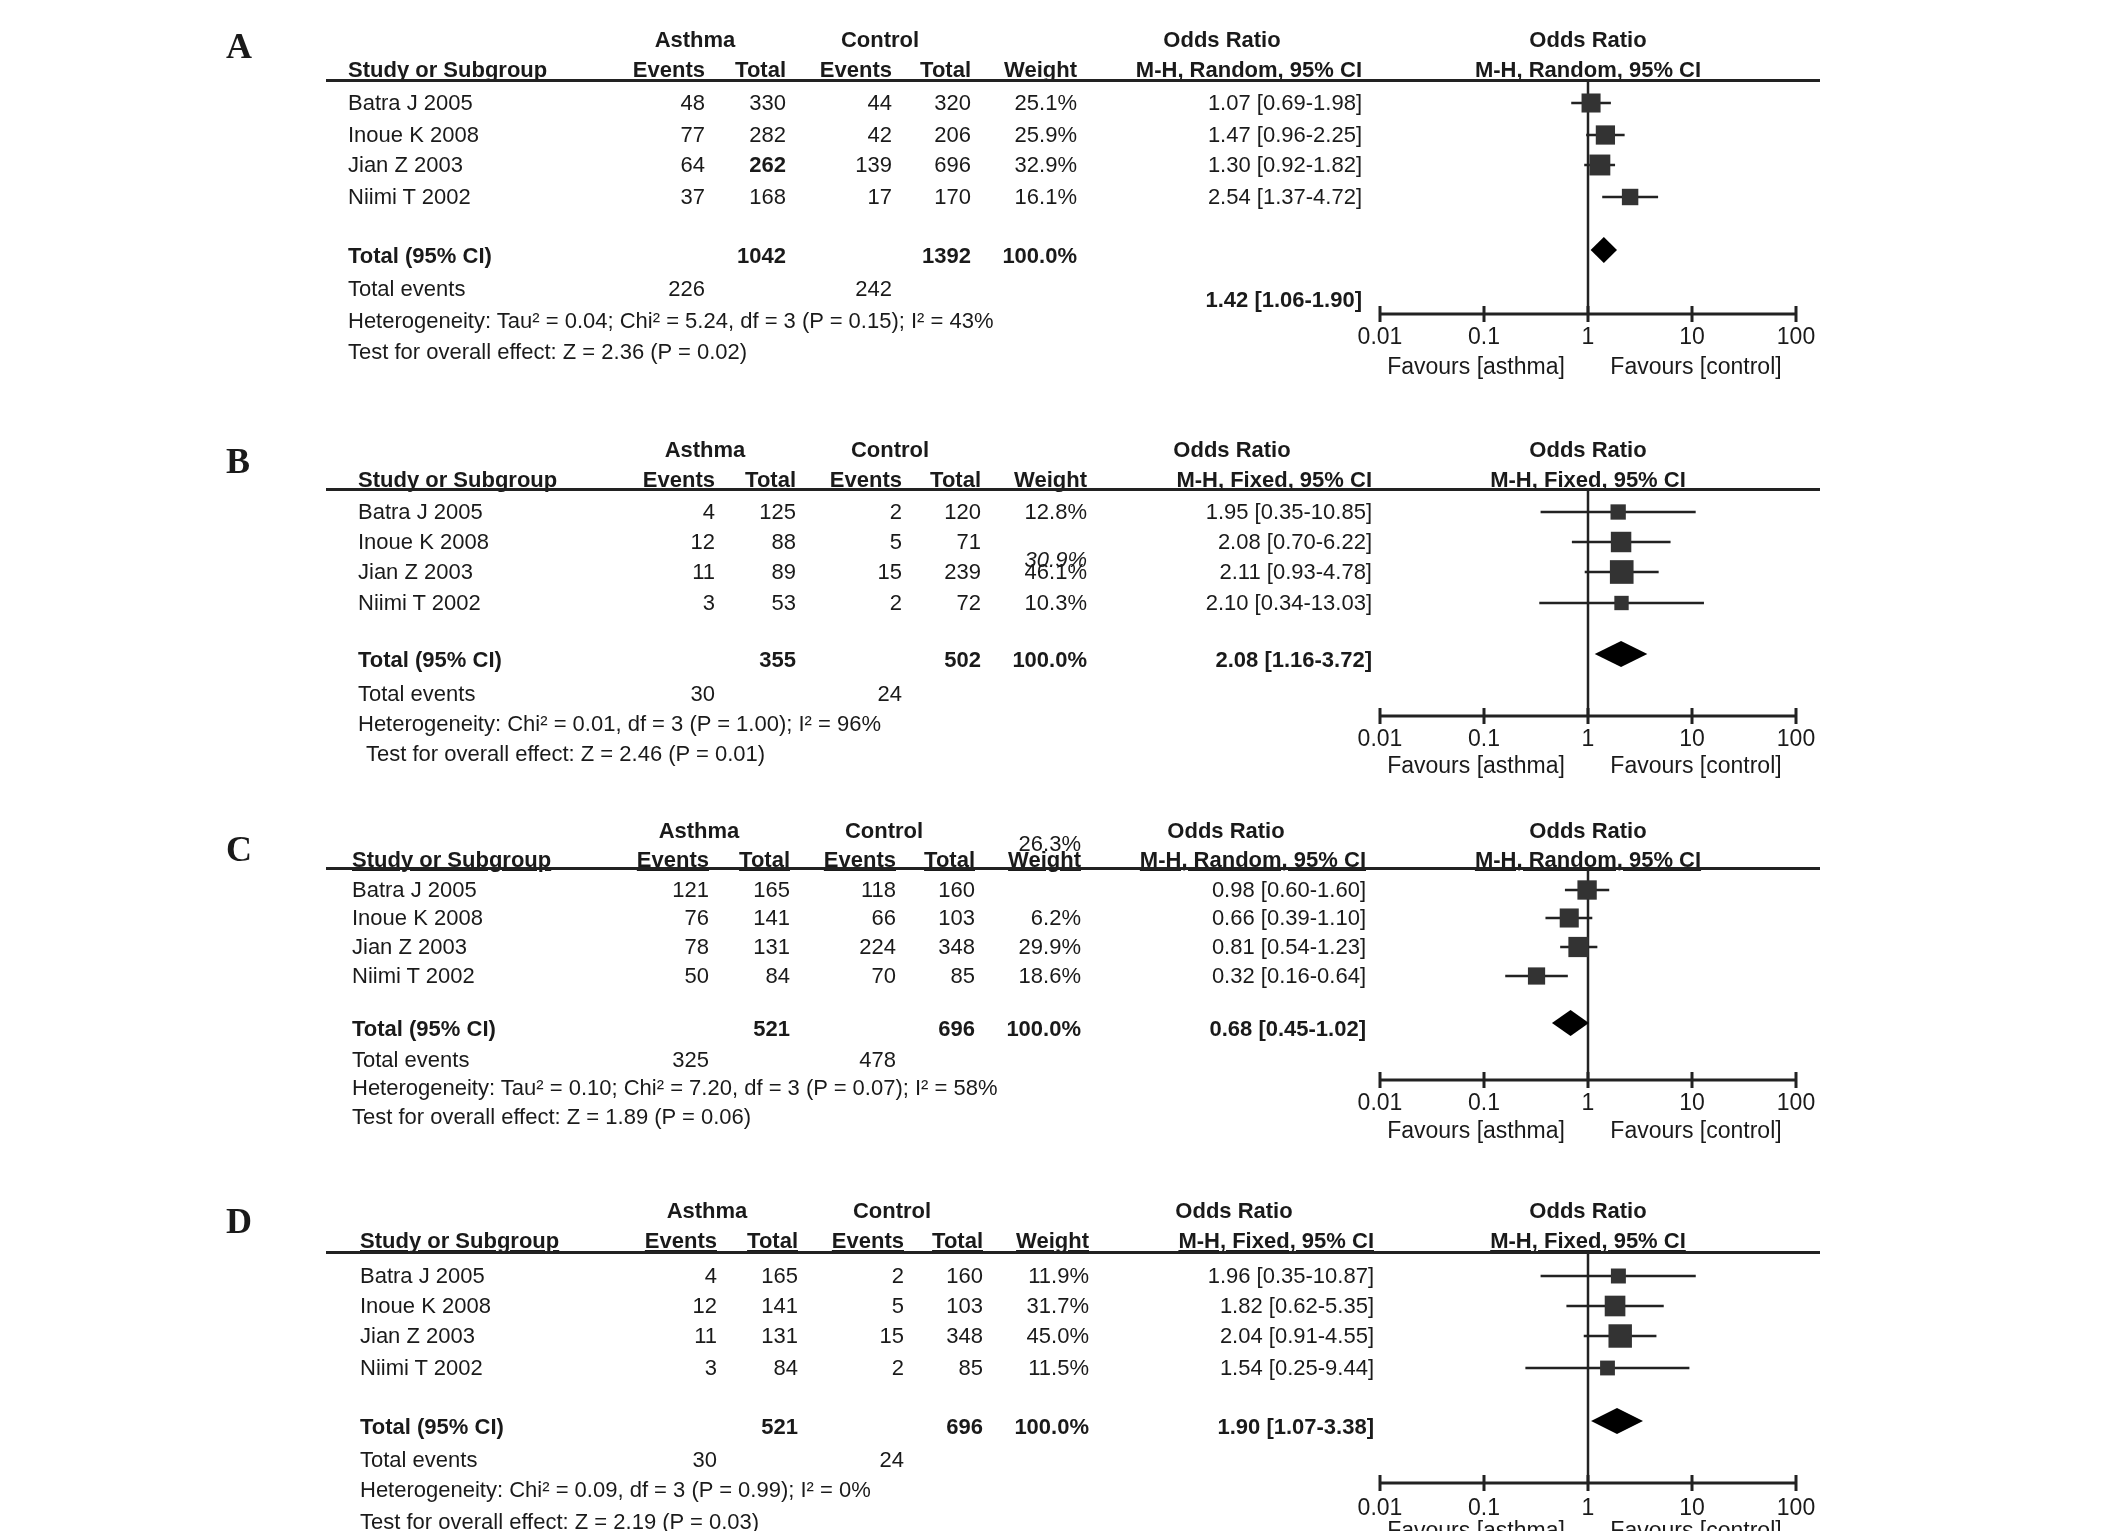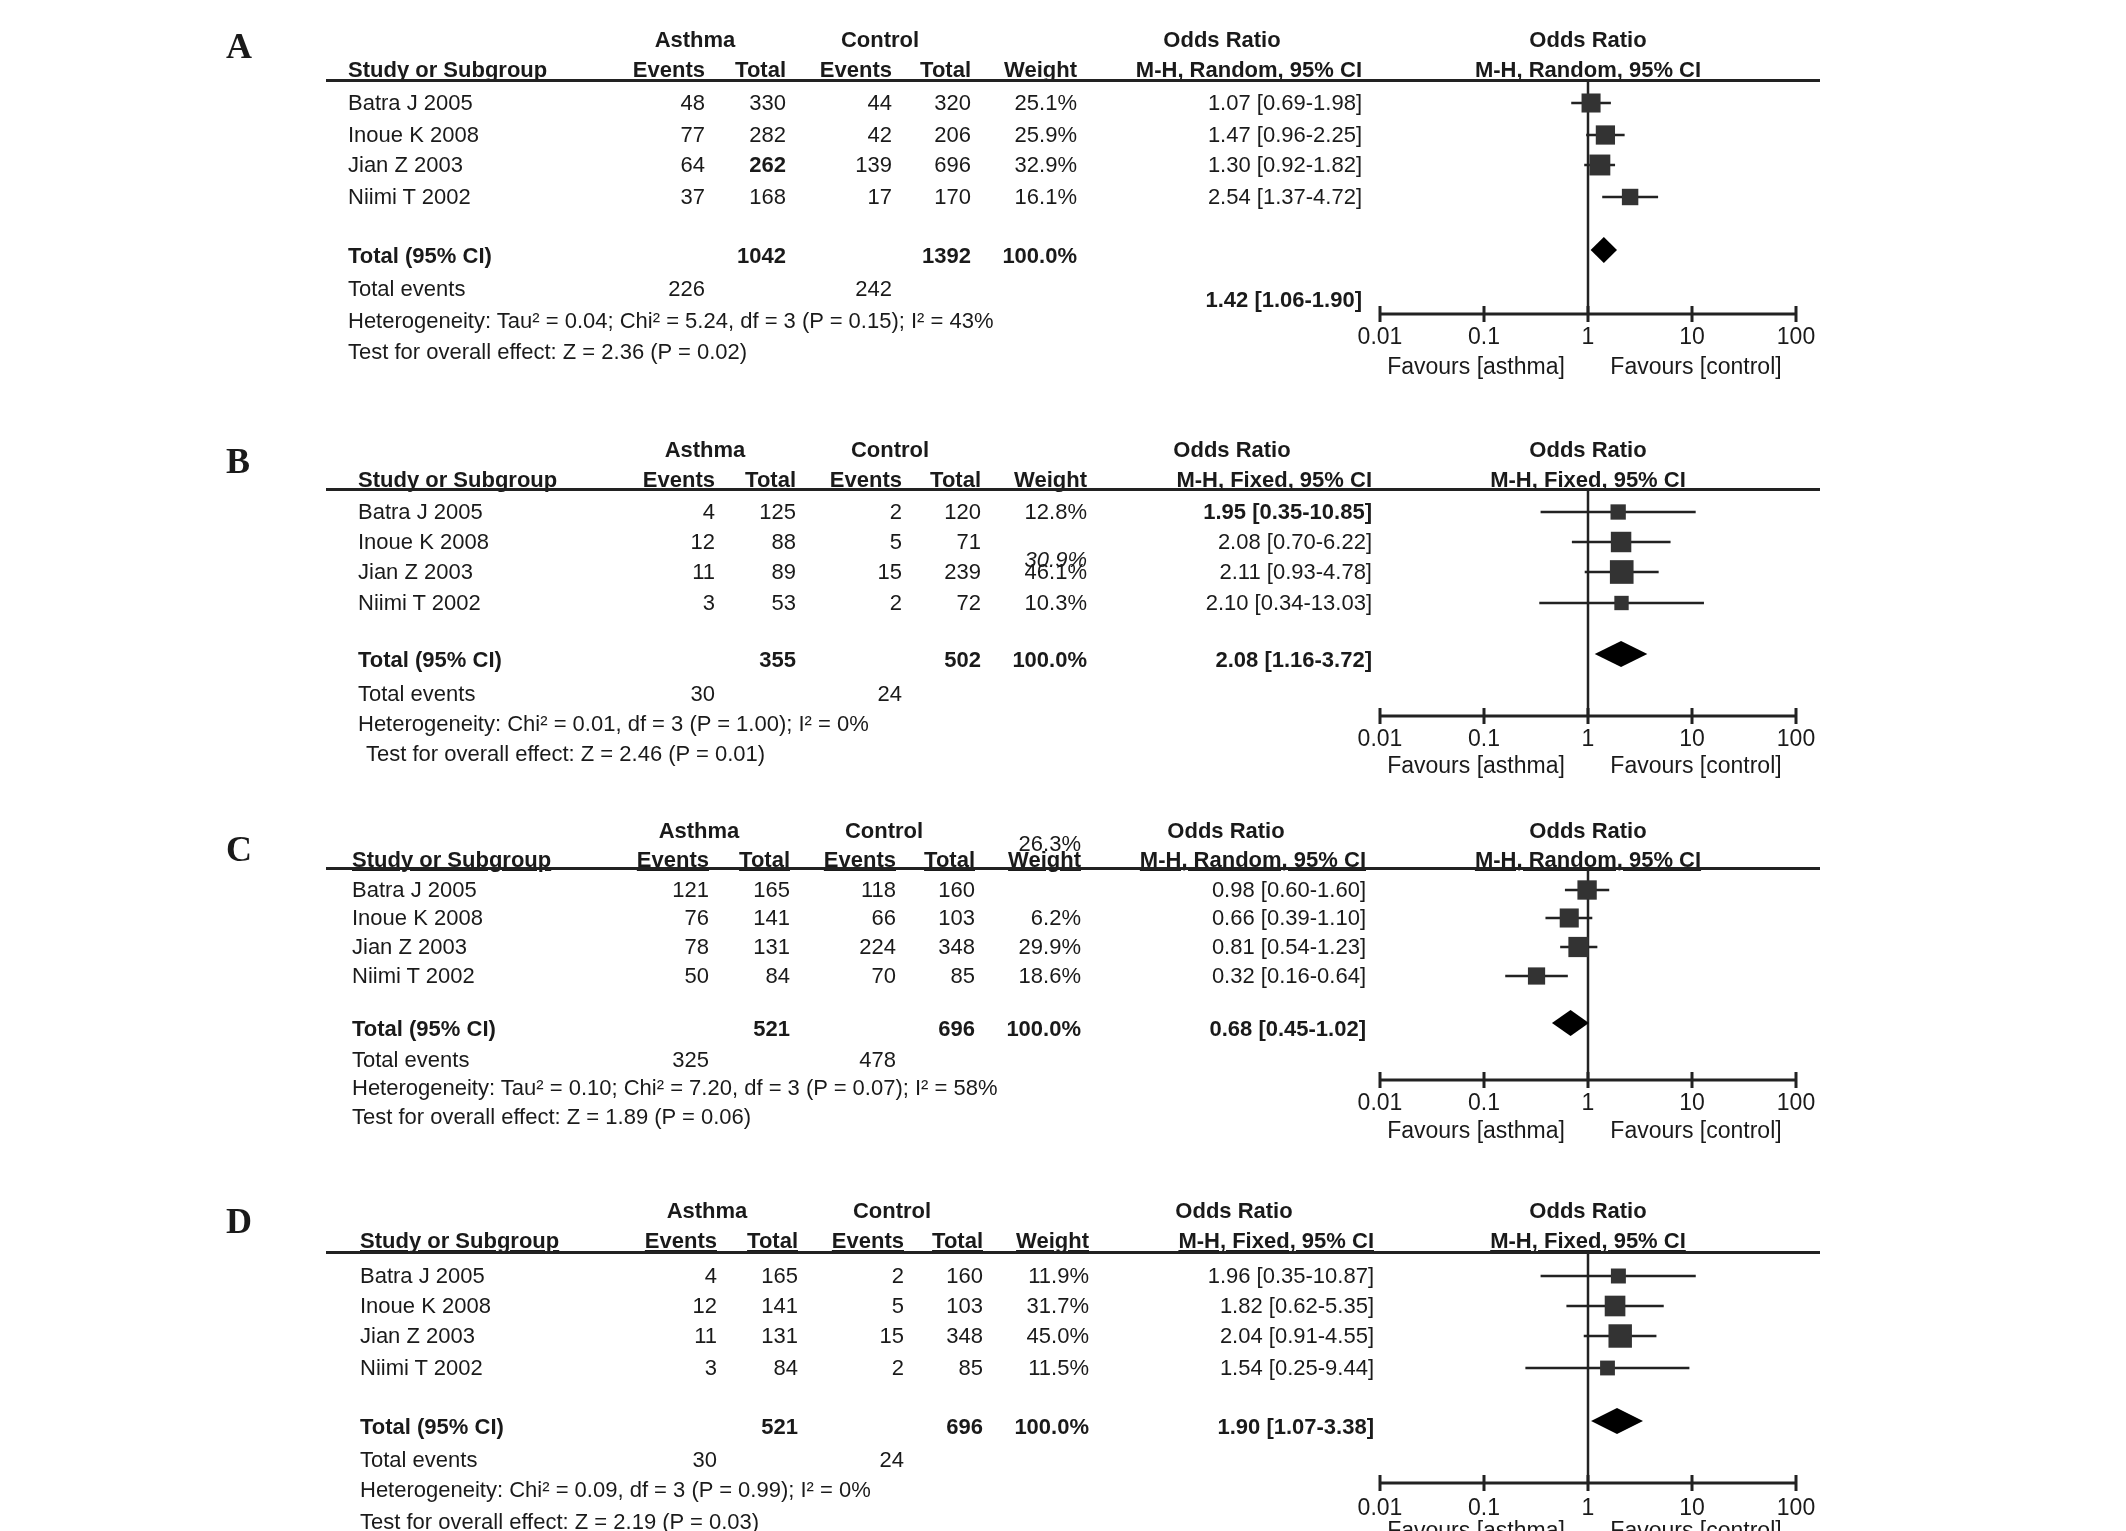--- a/index.html
+++ b/index.html
@@ -111,21 +111,21 @@
       <div class="t b u r" style="top: 480px; right: 1039px;">Weight</div>
       <div class="t b u r" style="top: 480px; right: 754px;">M-H, Fixed, 95% CI</div>
       <div class="t b u c" style="top: 480px; left: 1388px; width: 400px;">M-H, Fixed, 95% CI</div>
       <div class="hline" style="left: 326px; width: 1494px; top: 488px;"></div>
       <div class="t " style="top: 512px; left: 358px;">Batra J 2005</div>
       <div class="t r" style="top: 512px; right: 1411px;">4</div>
       <div class="t r" style="top: 512px; right: 1330px;">125</div>
       <div class="t r" style="top: 512px; right: 1224px;">2</div>
       <div class="t r" style="top: 512px; right: 1145px;">120</div>
       <div class="t r" style="top: 512px; right: 1039px;">12.8%</div>
-      <div class="t r" style="top: 512px; right: 754px; font-weight: bold;">1.95 [0.35-10.85]</div>
+      <div class="t r" style="top: 512px; right: 754px;">1.95 [0.35-10.85]</div>
       <div class="t " style="top: 542px; left: 358px;">Inoue K 2008</div>
       <div class="t r" style="top: 542px; right: 1411px;">12</div>
       <div class="t r" style="top: 542px; right: 1330px; margin-left: 20px;">88</div>
       <div class="t r" style="top: 542px; right: 1224px;">5</div>
       <div class="t r" style="top: 542px; right: 1145px;">71</div>
       <div class="t r" style="top: 560px; right: 1039px; font-style: italic;">30.9%</div>
       <div class="t r" style="top: 542px; right: 754px;">2.08 [0.70-6.22]</div>
       <div class="t " style="top: 572px; left: 358px;">Jian Z 2003</div>
       <div class="t r" style="top: 572px; right: 1411px;">11</div>
       <div class="t r" style="top: 572px; right: 1330px;">89</div>
@@ -141,21 +141,21 @@
       <div class="t r" style="top: 603px; right: 1039px;">10.3%</div>
       <div class="t r" style="top: 603px; right: 754px;">2.10 [0.34-13.03]</div>
       <div class="t b" style="top: 660px; left: 358px;">Total (95% CI)</div>
       <div class="t b r" style="top: 660px; right: 1330px;">355</div>
       <div class="t b r" style="top: 660px; right: 1145px;">502</div>
       <div class="t b r" style="top: 660px; right: 1039px;">100.0%</div>
       <div class="t b r" style="top: 660px; right: 754px;">2.08 [1.16-3.72]</div>
       <div class="t " style="top: 694px; left: 358px;">Total events</div>
       <div class="t r" style="top: 694px; right: 1411px;">30</div>
       <div class="t r" style="top: 694px; right: 1224px;">24</div>
-      <div class="t " style="top: 724px; left: 358px;">Heterogeneity: Chi² = 0.01, df = 3 (P = 1.00); I² = 0%</div>
+      <div class="t " style="top: 724px; left: 358px;">Heterogeneity: Chi² = 0.01, df = 3 (P = 1.00); I² = 96%</div>
       <div class="t " style="top: 754px; left: 358px; margin-left: 8px;">Test for overall effect: Z = 2.46 (P = 0.01)</div>
       <svg class="plot" width="2126" height="1531">
         <line x1="1588" x2="1588" y1="489" y2="716" stroke="#222" stroke-width="2.5"></line>
         <line x1="1380" x2="1796" y1="716" y2="716" stroke="#222" stroke-width="3"></line>
         <line x1="1380" x2="1380" y1="708" y2="724" stroke="#222" stroke-width="3"></line>
         <text x="1380" y="746" text-anchor="middle" font-size="23" font-family="Liberation Sans, sans-serif" fill="#1a1a1a">0.01</text>
         <line x1="1484" x2="1484" y1="708" y2="724" stroke="#222" stroke-width="3"></line>
         <text x="1484" y="746" text-anchor="middle" font-size="23" font-family="Liberation Sans, sans-serif" fill="#1a1a1a">0.1</text>
         <line x1="1588" x2="1588" y1="708" y2="724" stroke="#222" stroke-width="3"></line>
         <text x="1588" y="746" text-anchor="middle" font-size="23" font-family="Liberation Sans, sans-serif" fill="#1a1a1a">1</text>

